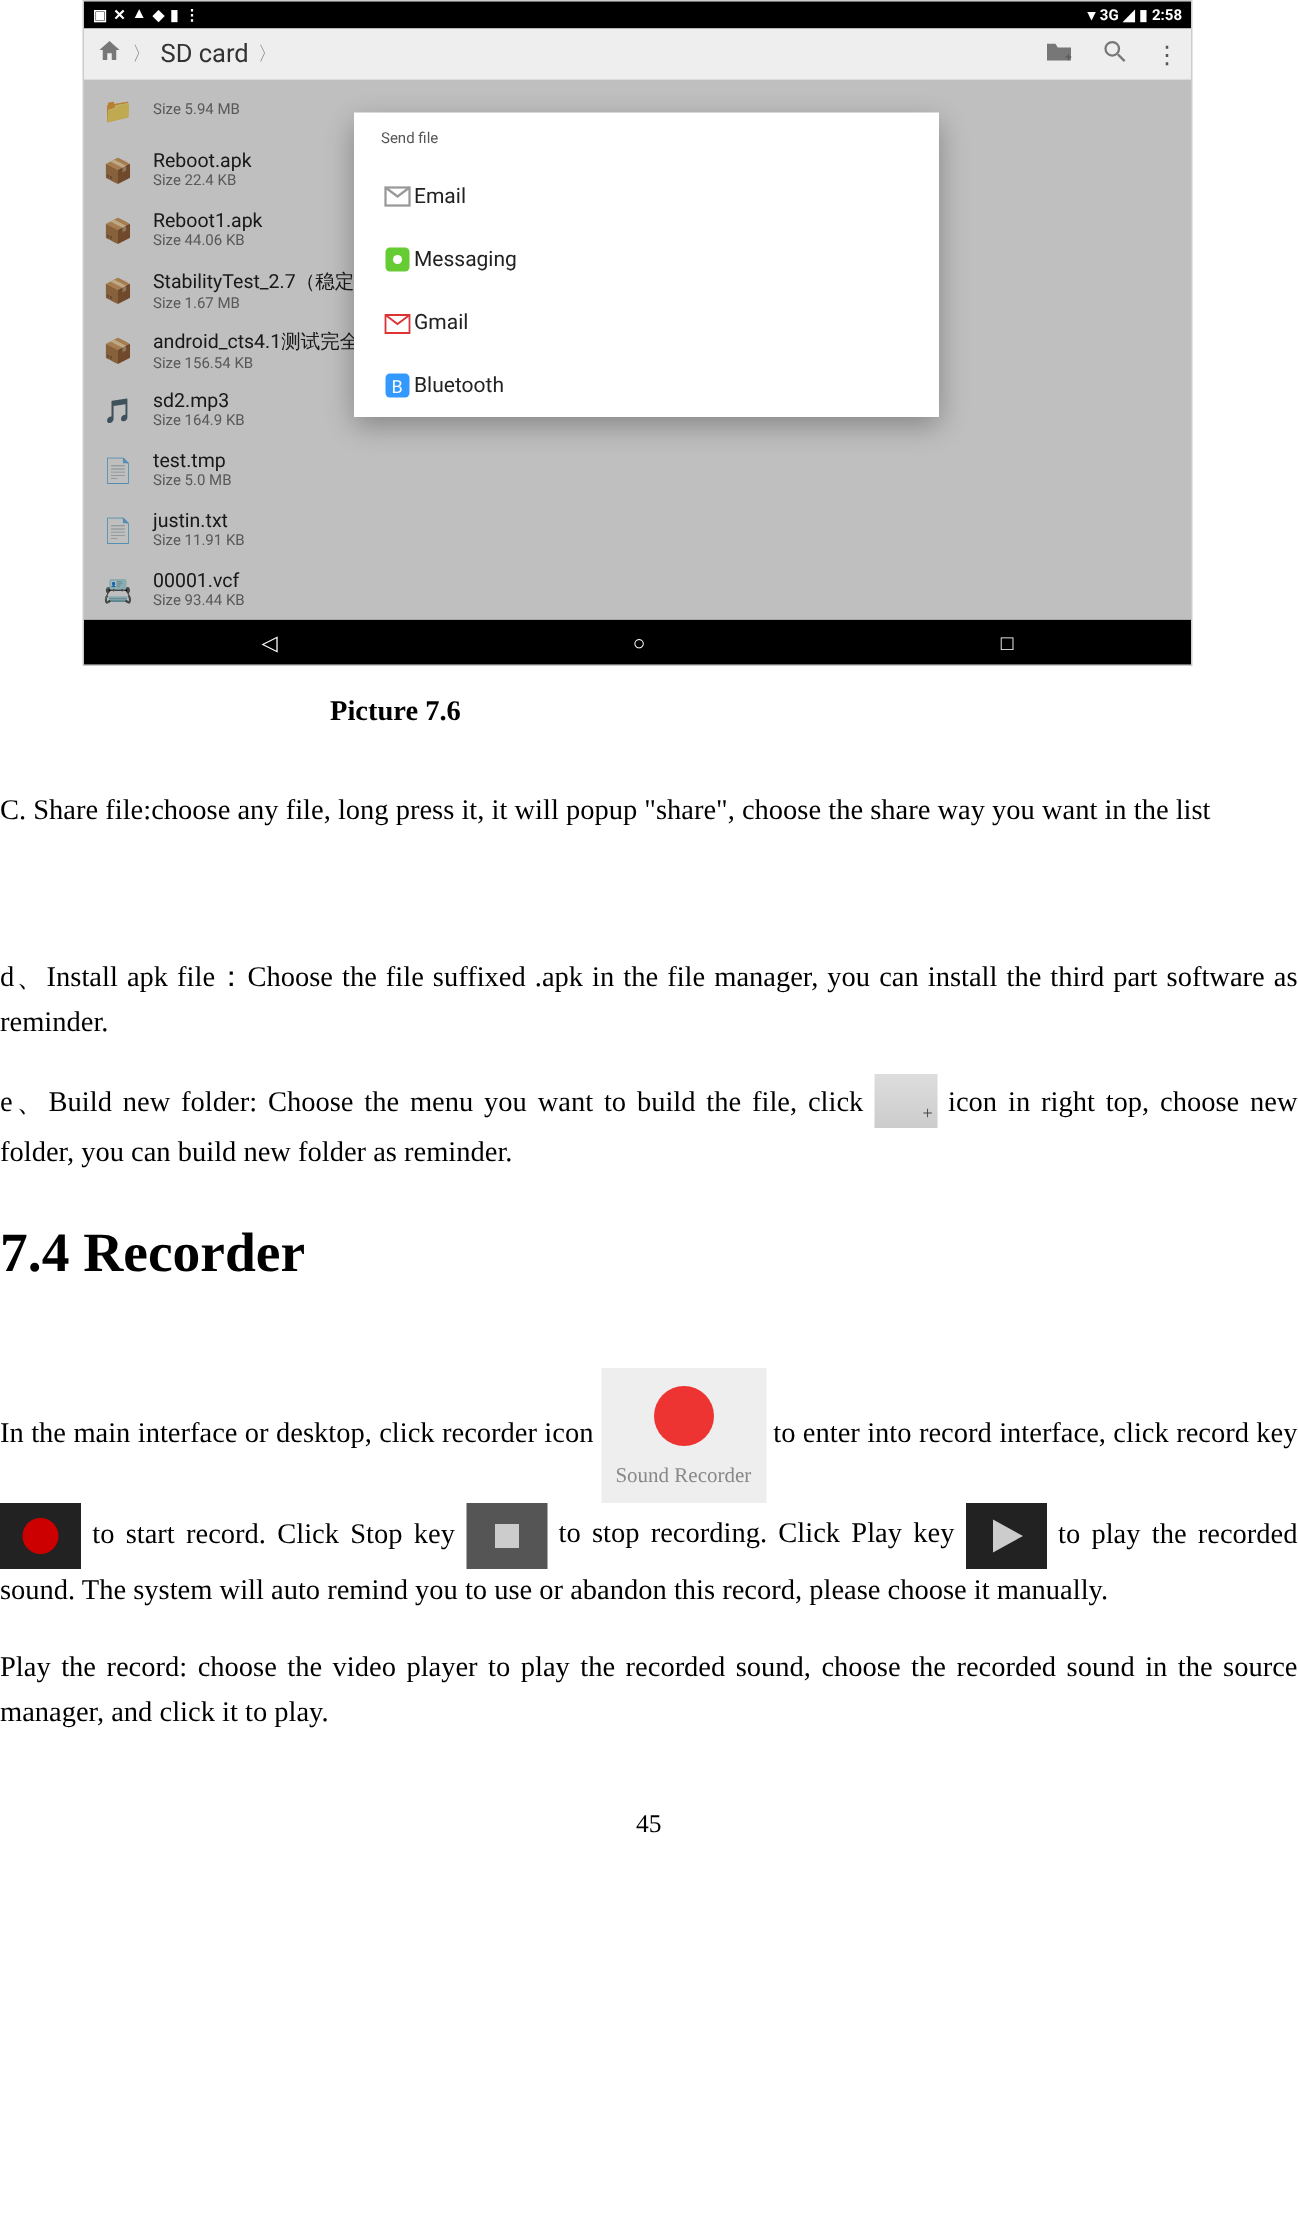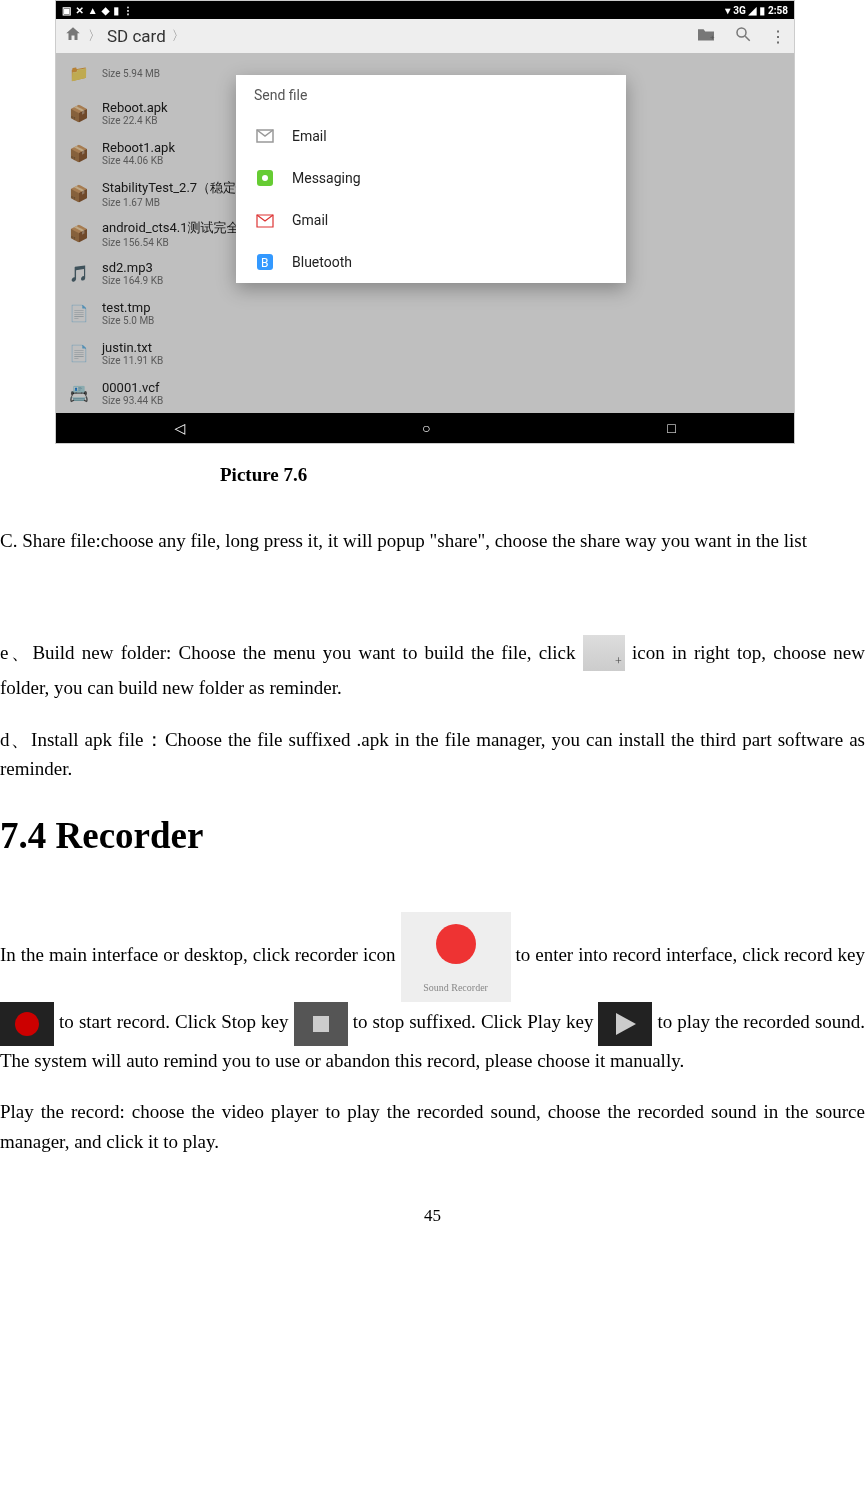--- a/index.html
+++ b/index.html
@@ -15,36 +15,36 @@
   .bc-chev { color: #888; font-size: 13px; }
   .bc-item { font-size: 17px; color: #333; text-align: right; }
   .bc-actions { margin-left: auto; display: flex; gap: 18px; align-items: center; font-size: 16px; color: #555; }
   .file-area { position: relative; background: #fff; min-height: 350px; }
   .file-row { display: flex; align-items: center; height: 40px; padding-left: 10px; gap: 10px; font-size: 13px; }
   .file-icon { width: 26px; height: 26px; display:inline-flex; align-items:center; justify-content:center; font-size:16px; }
   .file-texts .name { font-size: 13px; color: #222; }
   .file-texts .size { font-size: 10px; color: #777; }
   .dialog-overlay { position: absolute; top: 0; left: 0; right: 0; bottom: 0; background: rgba(0,0,0,0.25); }
   .dialog { position: absolute; top: 22px; left: 180px; width: 390px; background: #fff; box-shadow: 0 6px 18px rgba(0,0,0,0.3); }
-  .dialog-title { padding: 12px 18px; font-size: 14px; color: #555; }
-  .dialog-item { display: flex; align-items: center; gap: 16px; padding: 10px 18px; font-size: 14px; color: #222; }
+  .dialog-title { padding: 12px 18px; font-size: 10px; color: #555; }
+  .dialog-item { display: flex; align-items: center; gap: 0; padding: 10px 18px; font-size: 14px; color: #222; }
   .dialog-item .di-icon { width: 22px; height: 22px; display:inline-flex; align-items:center; justify-content:center; font-size:14px; }
   .navbar { height: 30px; background: #000; display: flex; justify-content: space-around; align-items: center; color: #fff; font-size: 14px; }
 
   
   .caption { font-weight: bold; text-align: left; margin: 20px 0 40px 220px; font-size: 19px; }
   .para { margin: 0 0 22px 0; line-height: 1.55; text-align: justify; }
   .space-large { height: 60px; }
   .inline-icon { display: inline-block; vertical-align: middle; width: 42px; height: 36px; background: #e0e0e0; position: relative; top: -2px; }
   .inline-icon.folder { background: linear-gradient(#ddd,#ccc); }
   .inline-icon.folder::after { content: "+"; position: absolute; right: 3px; bottom: 1px; font-size: 12px; color: #444; }
   .section-h2 { font-size: 37px; font-weight: bold; margin: 30px 0 55px 0; }
   .rec-icon { display:inline-block; width: 110px; height: 90px; vertical-align: middle; background: #eee; text-align: center; font-size: 10px; color: #888; position: relative; }
   .rec-icon::before { content:""; position:absolute; top:12px; left:35px; width:40px; height:40px; border-radius:50%; background:#e33; }
-  .rec-icon-label { position:absolute; bottom:6px; left:0; right:0; font-size:10px; }
+  .rec-icon-label { position:absolute; bottom:6px; left:0; right:0; font-size:14px; }
   .btn-icon { display:inline-block; width: 54px; height: 44px; vertical-align: middle; background: #222; position: relative; }
   .btn-icon.record::after { content:""; position:absolute; top:10px; left:15px; width:24px; height:24px; border-radius:50%; background:#c00; }
   .btn-icon.stop { background:#555; }
   .btn-icon.stop::after { content:""; position:absolute; top:14px; left:19px; width:16px; height:16px; background:#ccc; }
   .btn-icon.play::after { content:""; position:absolute; top:11px; left:18px; width:0; height:0; border-left:20px solid #ccc; border-top:11px solid transparent; border-bottom:11px solid transparent; }
   .page-num { text-align: center; font-size: 17px; margin-top: 50px; }
   .nowrap { white-space: nowrap; }
 </style>
 </head>
 <body>
@@ -209,40 +209,40 @@
       <span>□</span>
     </div>
   </div>
 
   <div class="caption">Picture 7.6</div>
 
   <p class="para">C. Share file:choose any file, long press it, it will popup "share", choose the share way you want in the list</p>
 
   <div class="space-large"></div>
 
+  <p class="para">d、Install apk file：Choose the file suffixed .apk in the file manager, you can install the third part software as reminder.</p>
+
   <p class="para">
     <span>e、Build new folder: Choose the menu you want to build the file, click </span>
     <span class="inline-icon folder"></span>
     <span> icon in right top, choose new folder, you can build new folder as reminder.</span>
   </p>
-
-  <p class="para">d、Install apk file：Choose the file suffixed .apk in the file manager, you can install the third part software as reminder.</p>
 
   <h2 class="section-h2">7.4 Recorder</h2>
 
   <p class="para">
     <span>In the main interface or desktop, click recorder icon </span>
     <span class="rec-icon"><span class="rec-icon-label">Sound Recorder</span></span>
     <span> to enter into record interface, </span>
     <span>click record key </span>
     <span class="btn-icon record"></span>
     <span> to start record. Click Stop key </span>
     <span class="btn-icon stop"></span>
     <span class="nowrap">
-      <span> to stop suffixed. Click Play key </span>
+      <span> to stop recording. Click Play key </span>
       <span class="btn-icon play"></span>
     </span>
     <span> to play the recorded sound. The system will auto remind you to use or abandon this record, please choose it manually.</span>
   </p>
   <p class="para">Play the record: choose the video player to play the recorded sound, choose the recorded sound in the source manager, and click it to play.</p>
 
   <div class="page-num">45</div>
 </div>
 
 </body></html>

